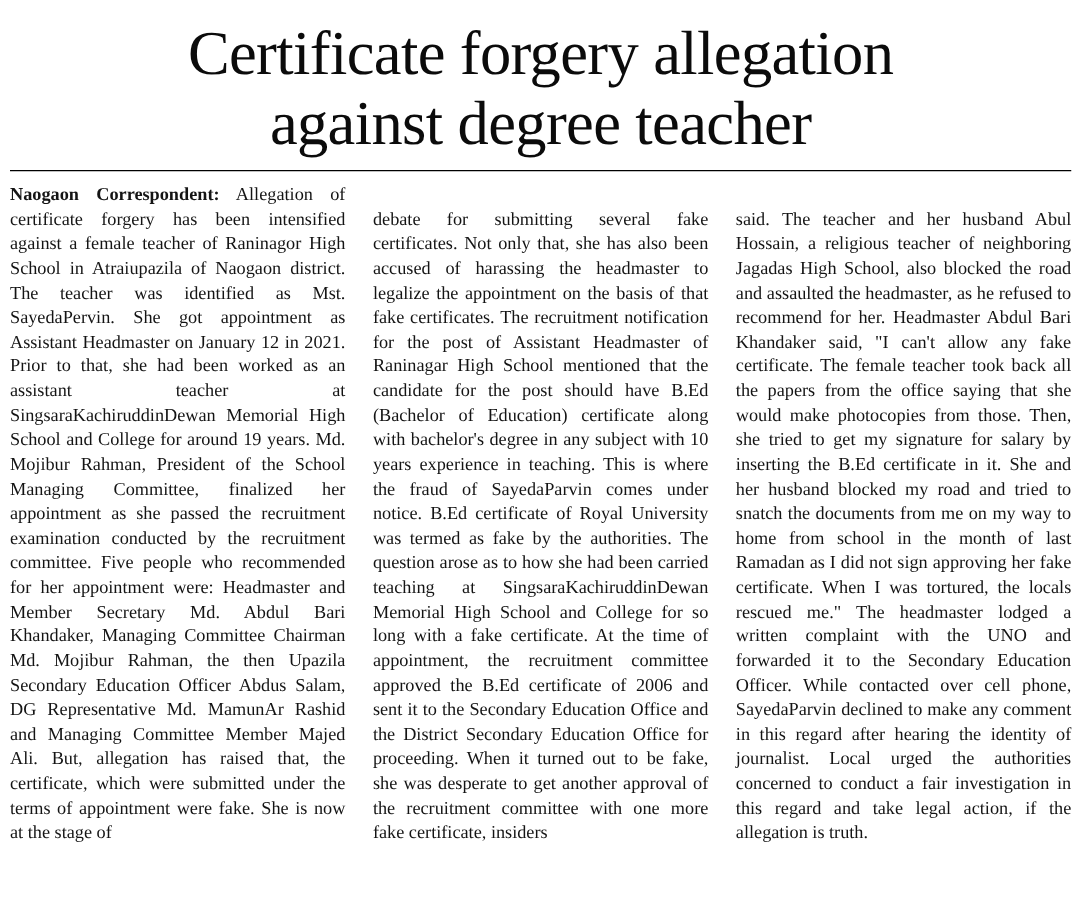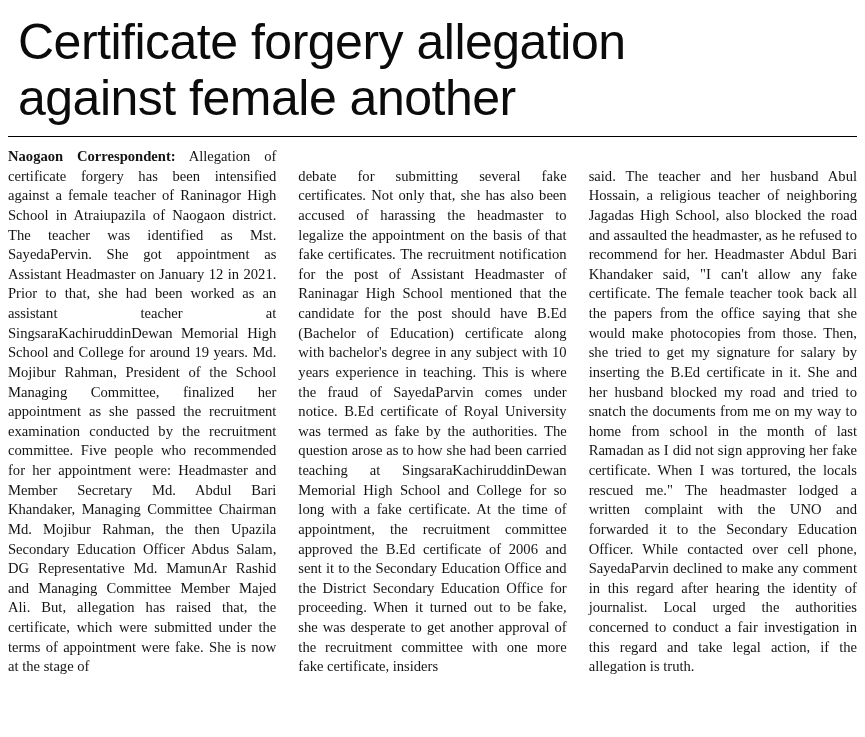--- a/index.html
+++ b/index.html
@@ -15,21 +15,22 @@
     color: #111111;
   }
   .page {
     position: relative;
     width: 865px;
     height: 737px;
     padding: 0;
     box-sizing: border-box;
   }
   .headline {
-    font-family: Liberation Sans, sans-serif;
+    text-align: center;
+    font-family: Liberation Serif, serif;
     font-weight: 400;
     font-size: 50px;
     line-height: 1.12;
     letter-spacing: -0.5px;
     color: #0b0b0b;
     margin: 14px 18px 10px 18px;
   }
   .headline .line {
     display: block;
     white-space: nowrap;
@@ -63,21 +64,21 @@
     font-family: "Liberation Serif", serif;
   }
 </style>
 </head>
 <body>
 
 <div class="page">
 
   <h1 class="headline">
     <span class="line">Certificate forgery allegation</span>
-    <span class="line">against female another</span>
+    <span class="line">against degree teacher</span>
   </h1>
 
   <div class="rule"></div>
 
   <div class="columns">
 
     <div class="col">
       <p><span class="byline">Naogaon Correspondent:</span><span> Allegation of certificate forgery has been intensified against a female teacher of Raninagor High School in Atraiupazila of Naogaon district. The teacher was identified as Mst. SayedaPervin. She got appointment as Assistant Headmaster on January 12 in 2021. Prior to that, she had been worked as an assistant teacher at SingsaraKachiruddinDewan Memorial High School and College for around 19 years. Md. Mojibur Rahman, President of the School Managing Committee, finalized her appointment as she passed the recruitment examination conducted by the recruitment committee. Five people who recommended for her appointment were: Headmaster and Member Secretary Md. Abdul Bari Khandaker, Managing Committee Chairman Md. Mojibur Rahman, the then Upazila Secondary Education Officer Abdus Salam, DG Representative Md. MamunAr Rashid and Managing Committee Member Majed Ali. But, allegation has raised that, the certificate, which were submitted under the terms of appointment were fake. She is now at the stage of</span></p>
     </div>
 

